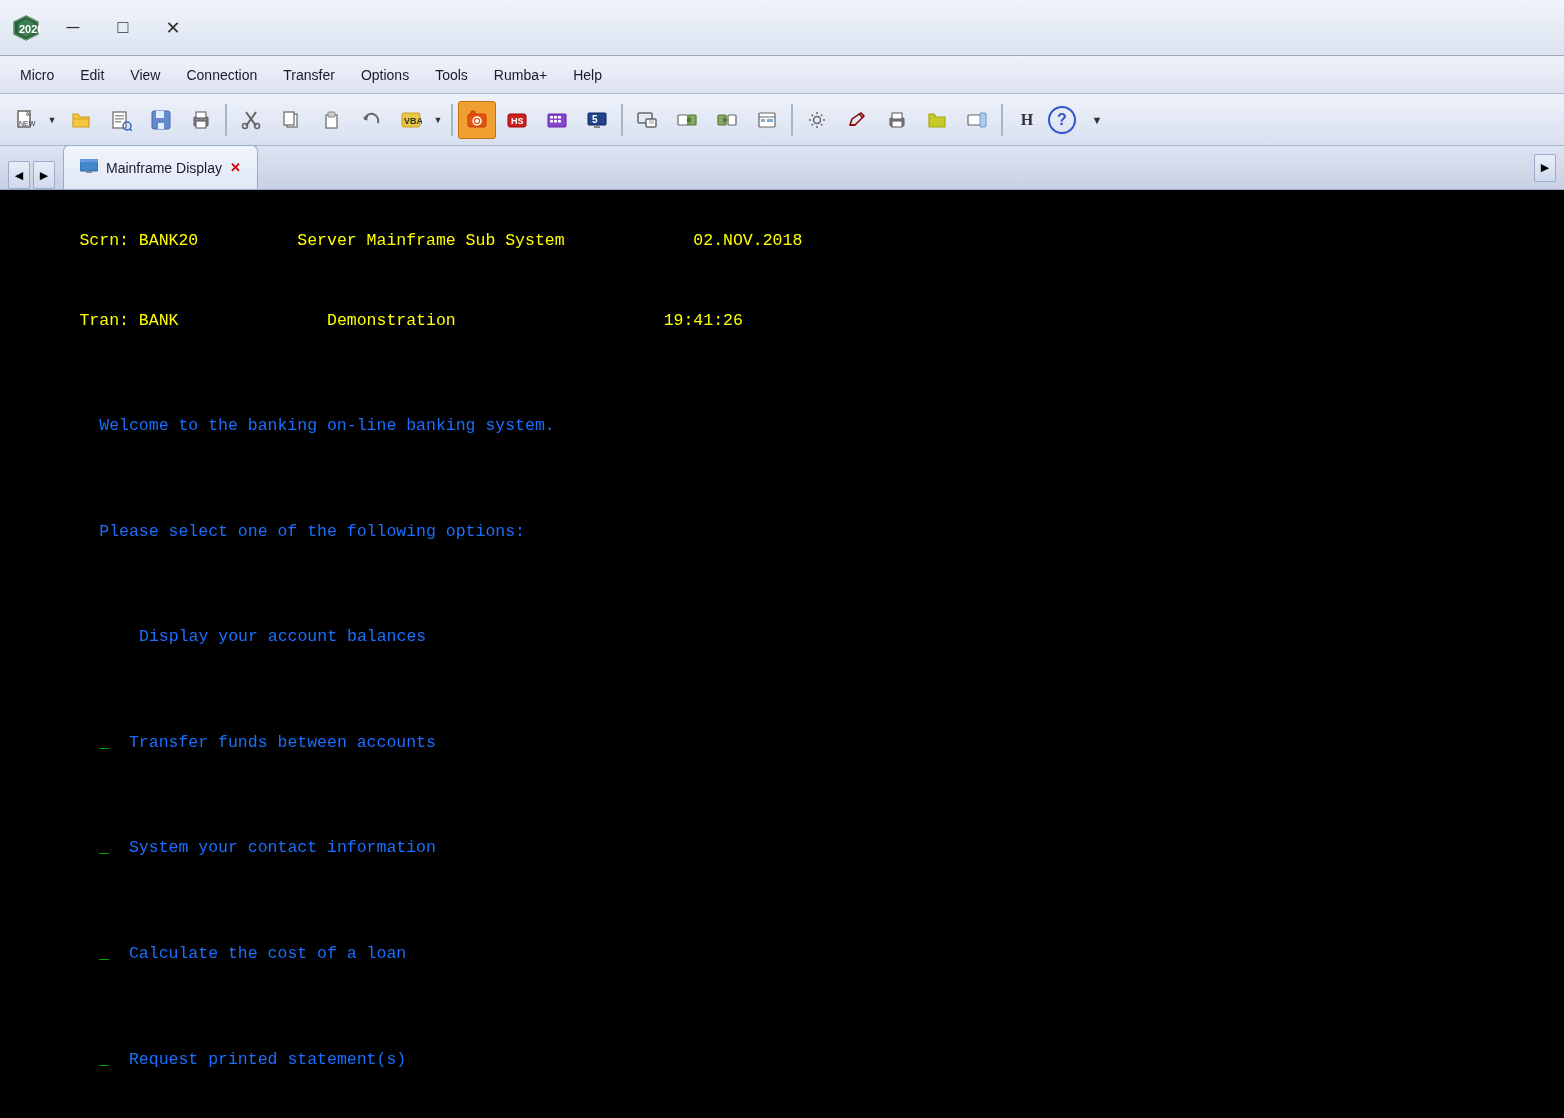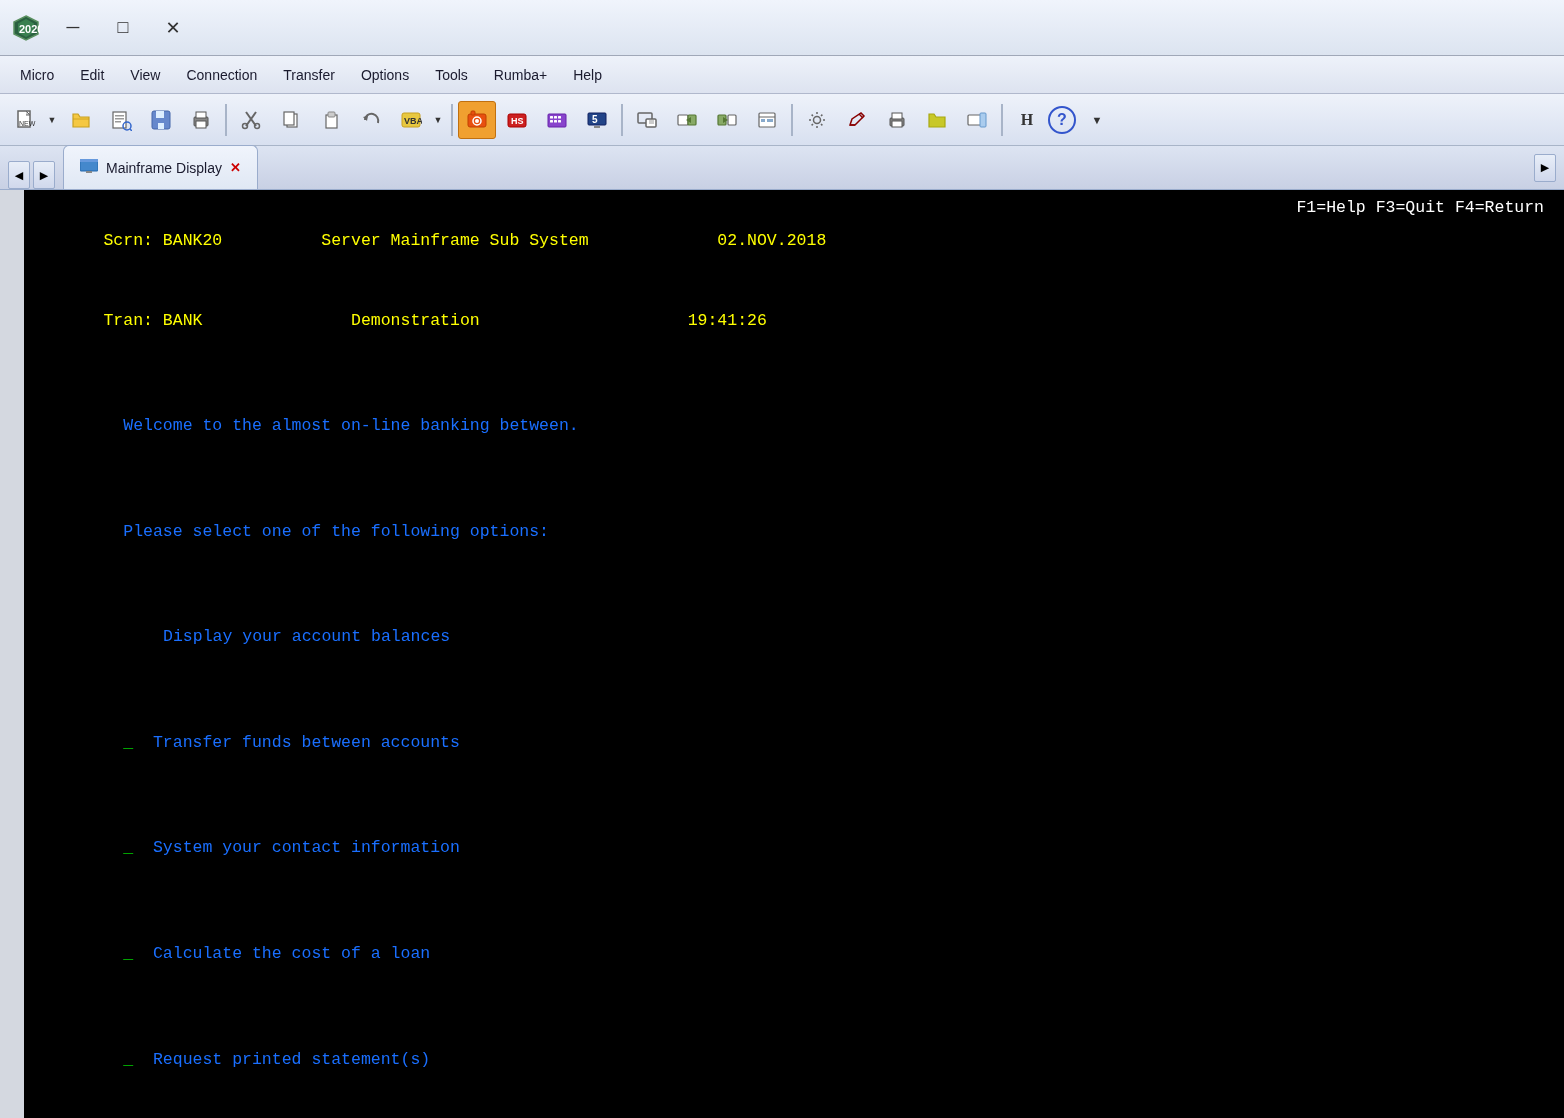--- a/index.html
+++ b/index.html
@@ -159,21 +159,20 @@
       align-items: center;
       justify-content: center;
       font-size: 11px;
       border-radius: 2px;
       align-self: center;
     }
 
     .content-wrapper {
       display: flex;
       height: calc(1118px - 56px - 38px - 52px - 44px);
-      margin-left: 24px;
     }
 
     .terminal-area {
       flex: 1;
       background: #000000;
       padding: 12px 20px;
       font-family: 'Courier New', Courier, monospace;
       font-size: 16.5px;
       line-height: 1.6;
       overflow: hidden;
@@ -446,21 +445,21 @@
     <div class="term-line">
       <span class="yellow">Scrn: BANK20</span><span class="yellow">          </span><span class="yellow">Server Mainframe Sub System</span><span class="yellow">             </span><span class="yellow">02.NOV.2018</span>
     </div>
 
     <div class="term-line">
       <span class="yellow">Tran: BANK</span><span class="yellow">               </span><span class="yellow">Demonstration</span><span class="yellow">                     </span><span class="yellow">19:41:26</span>
     </div>
     <div class="term-line">&nbsp;</div>
 
     <div class="term-line">
-      <span class="blue">&nbsp;&nbsp;</span><span class="blue">Welcome to the almost on-line banking between.</span>
+      <span class="blue">&nbsp;&nbsp;</span><span class="blue">Welcome to the banking on-line banking system.</span>
     </div>
     <div class="term-line">&nbsp;</div>
 
     <div class="term-line">
       <span class="blue">&nbsp;&nbsp;</span><span class="blue">Please select one of the following options:</span>
     </div>
     <div class="term-line">&nbsp;</div>
 
     <div class="term-line">
       <span class="blue">&nbsp;&nbsp;</span><input class="menu-input" maxlength="1" type="text" value="" style=""><span class="blue">&nbsp;&nbsp;</span><span class="blue">Display your account balances</span>
@@ -481,16 +480,13 @@
       <span class="blue">&nbsp;&nbsp;</span><span class="green">_</span><span class="blue">&nbsp;&nbsp;</span><span class="blue">Calculate the cost of a loan</span>
     </div>
     <div class="term-line">&nbsp;</div>
 
     <div class="term-line">
       <span class="blue">&nbsp;&nbsp;</span><span class="green">_</span><span class="blue">&nbsp;&nbsp;</span><span class="blue">Request printed statement(s)</span>
     </div>
 
   </div>
 
-  <div class="status-bar">
-    <span class="white">F1=Help  F3=Quit  F4=Return</span>
-  </div>
 </div>
 
 </body></html>

